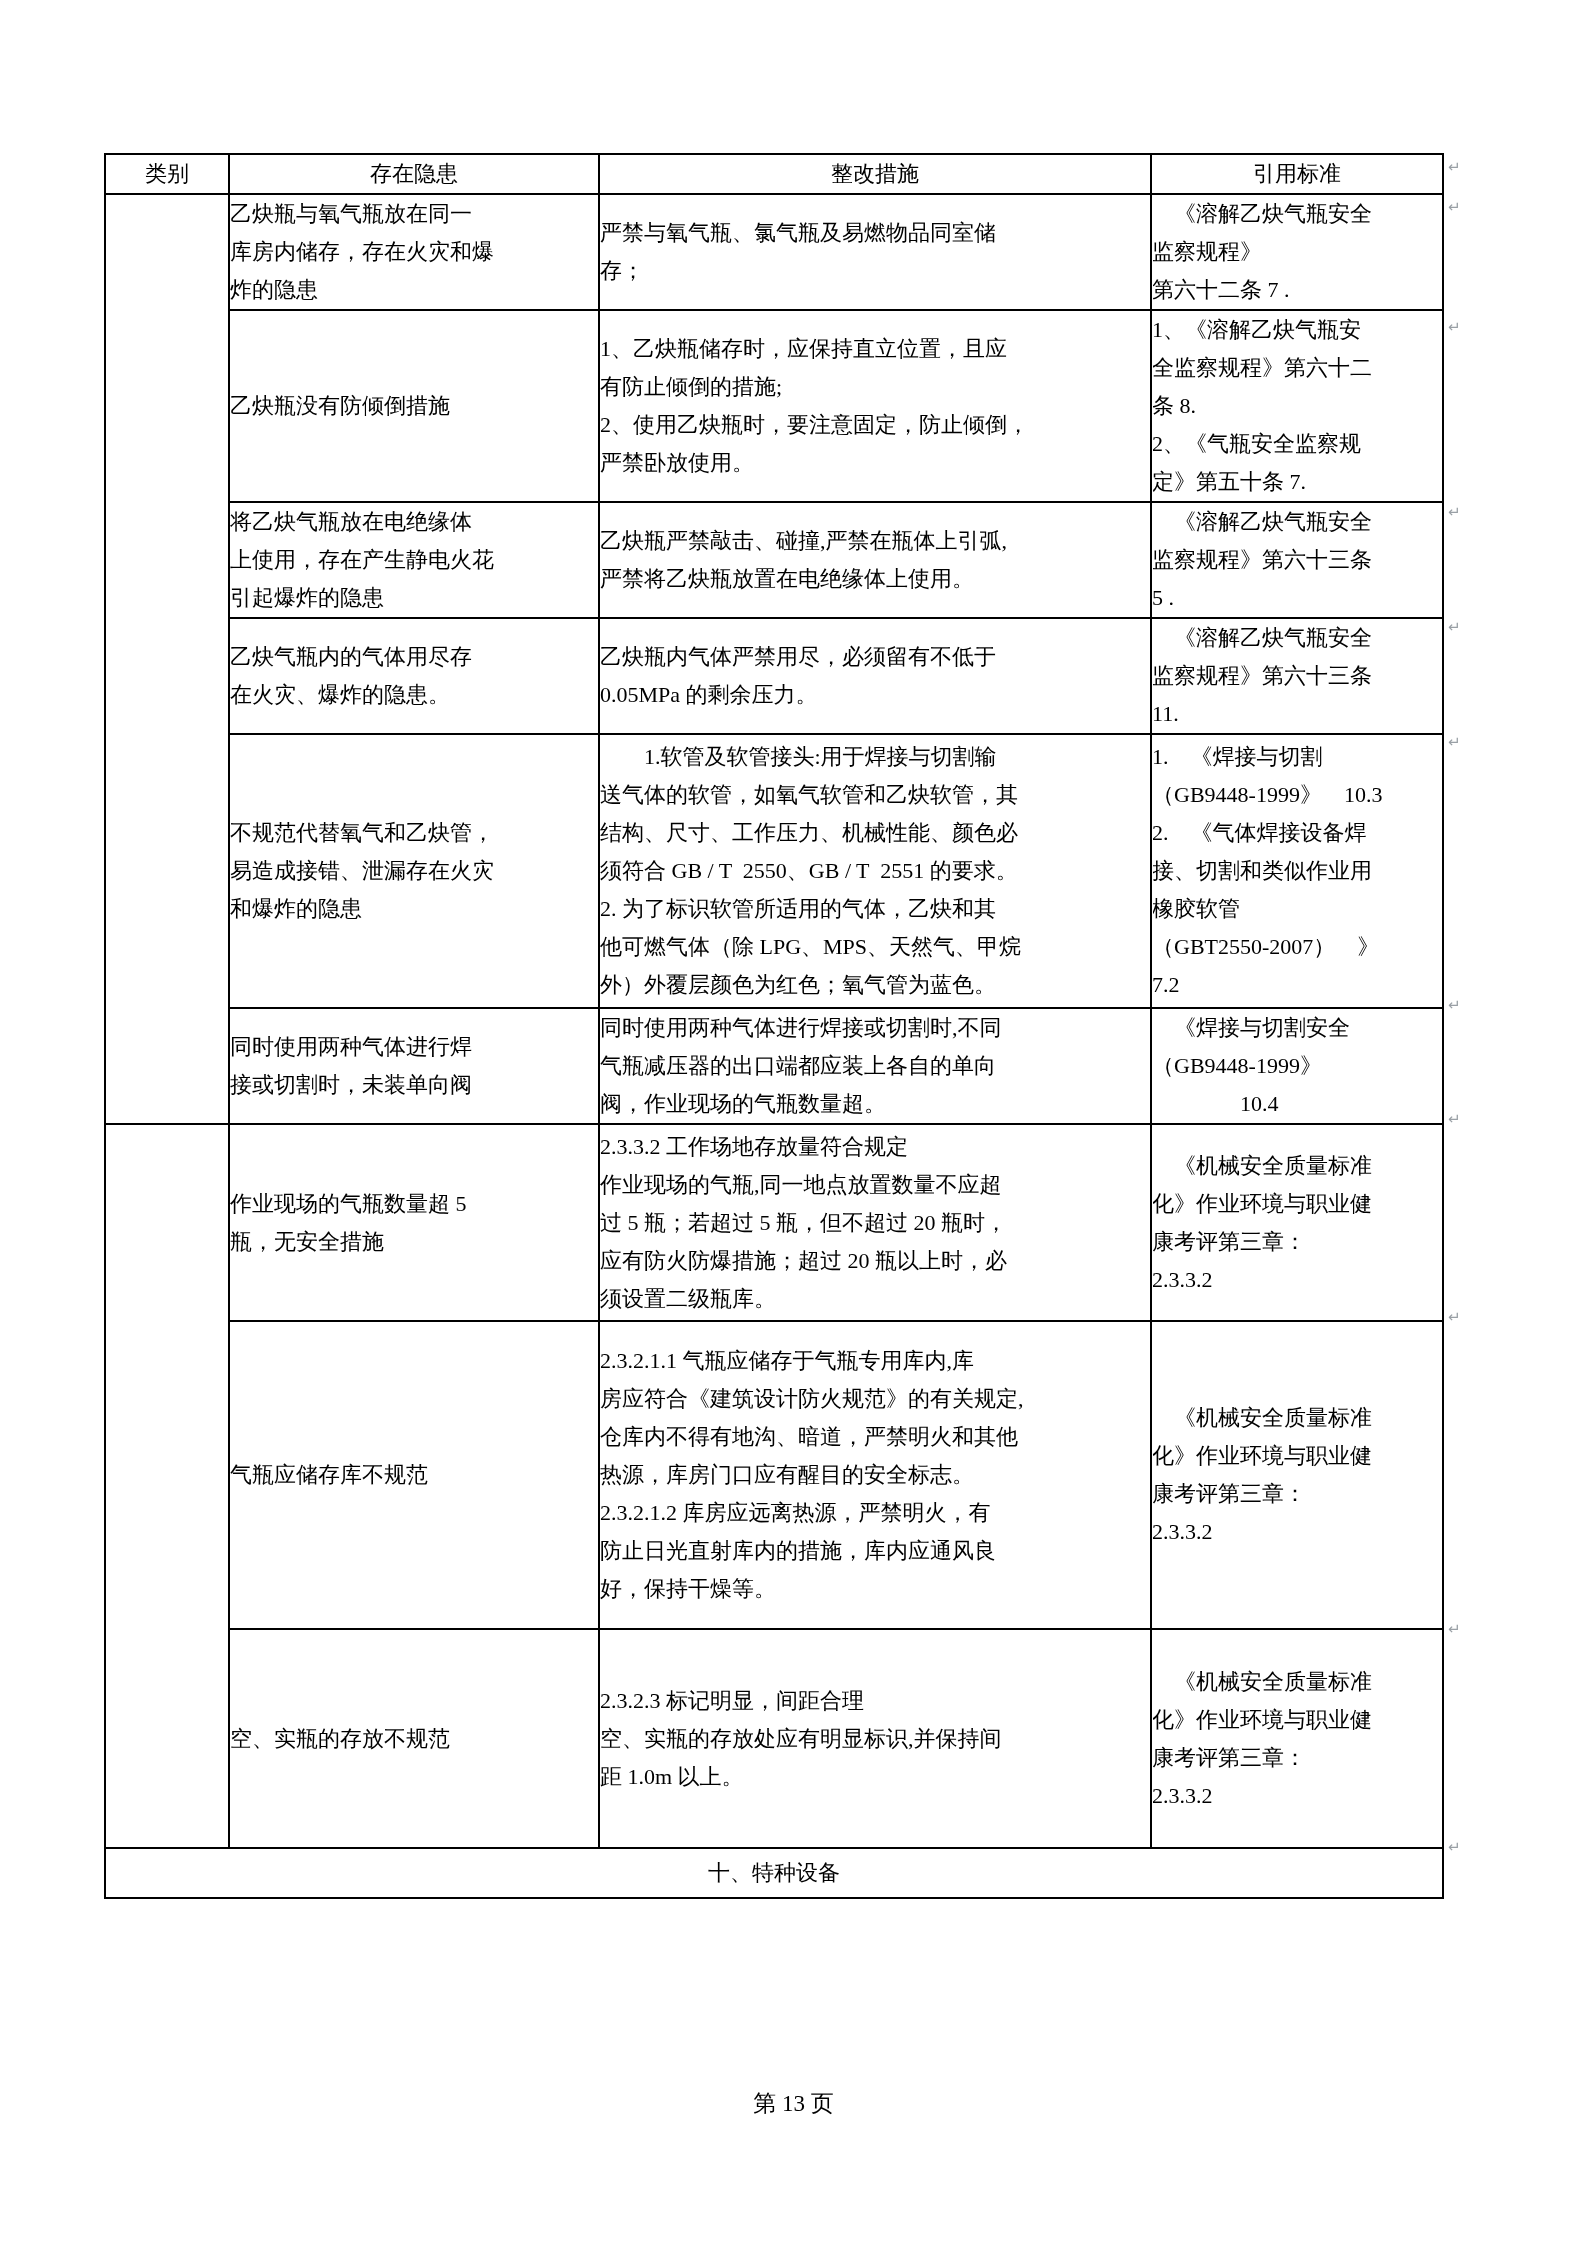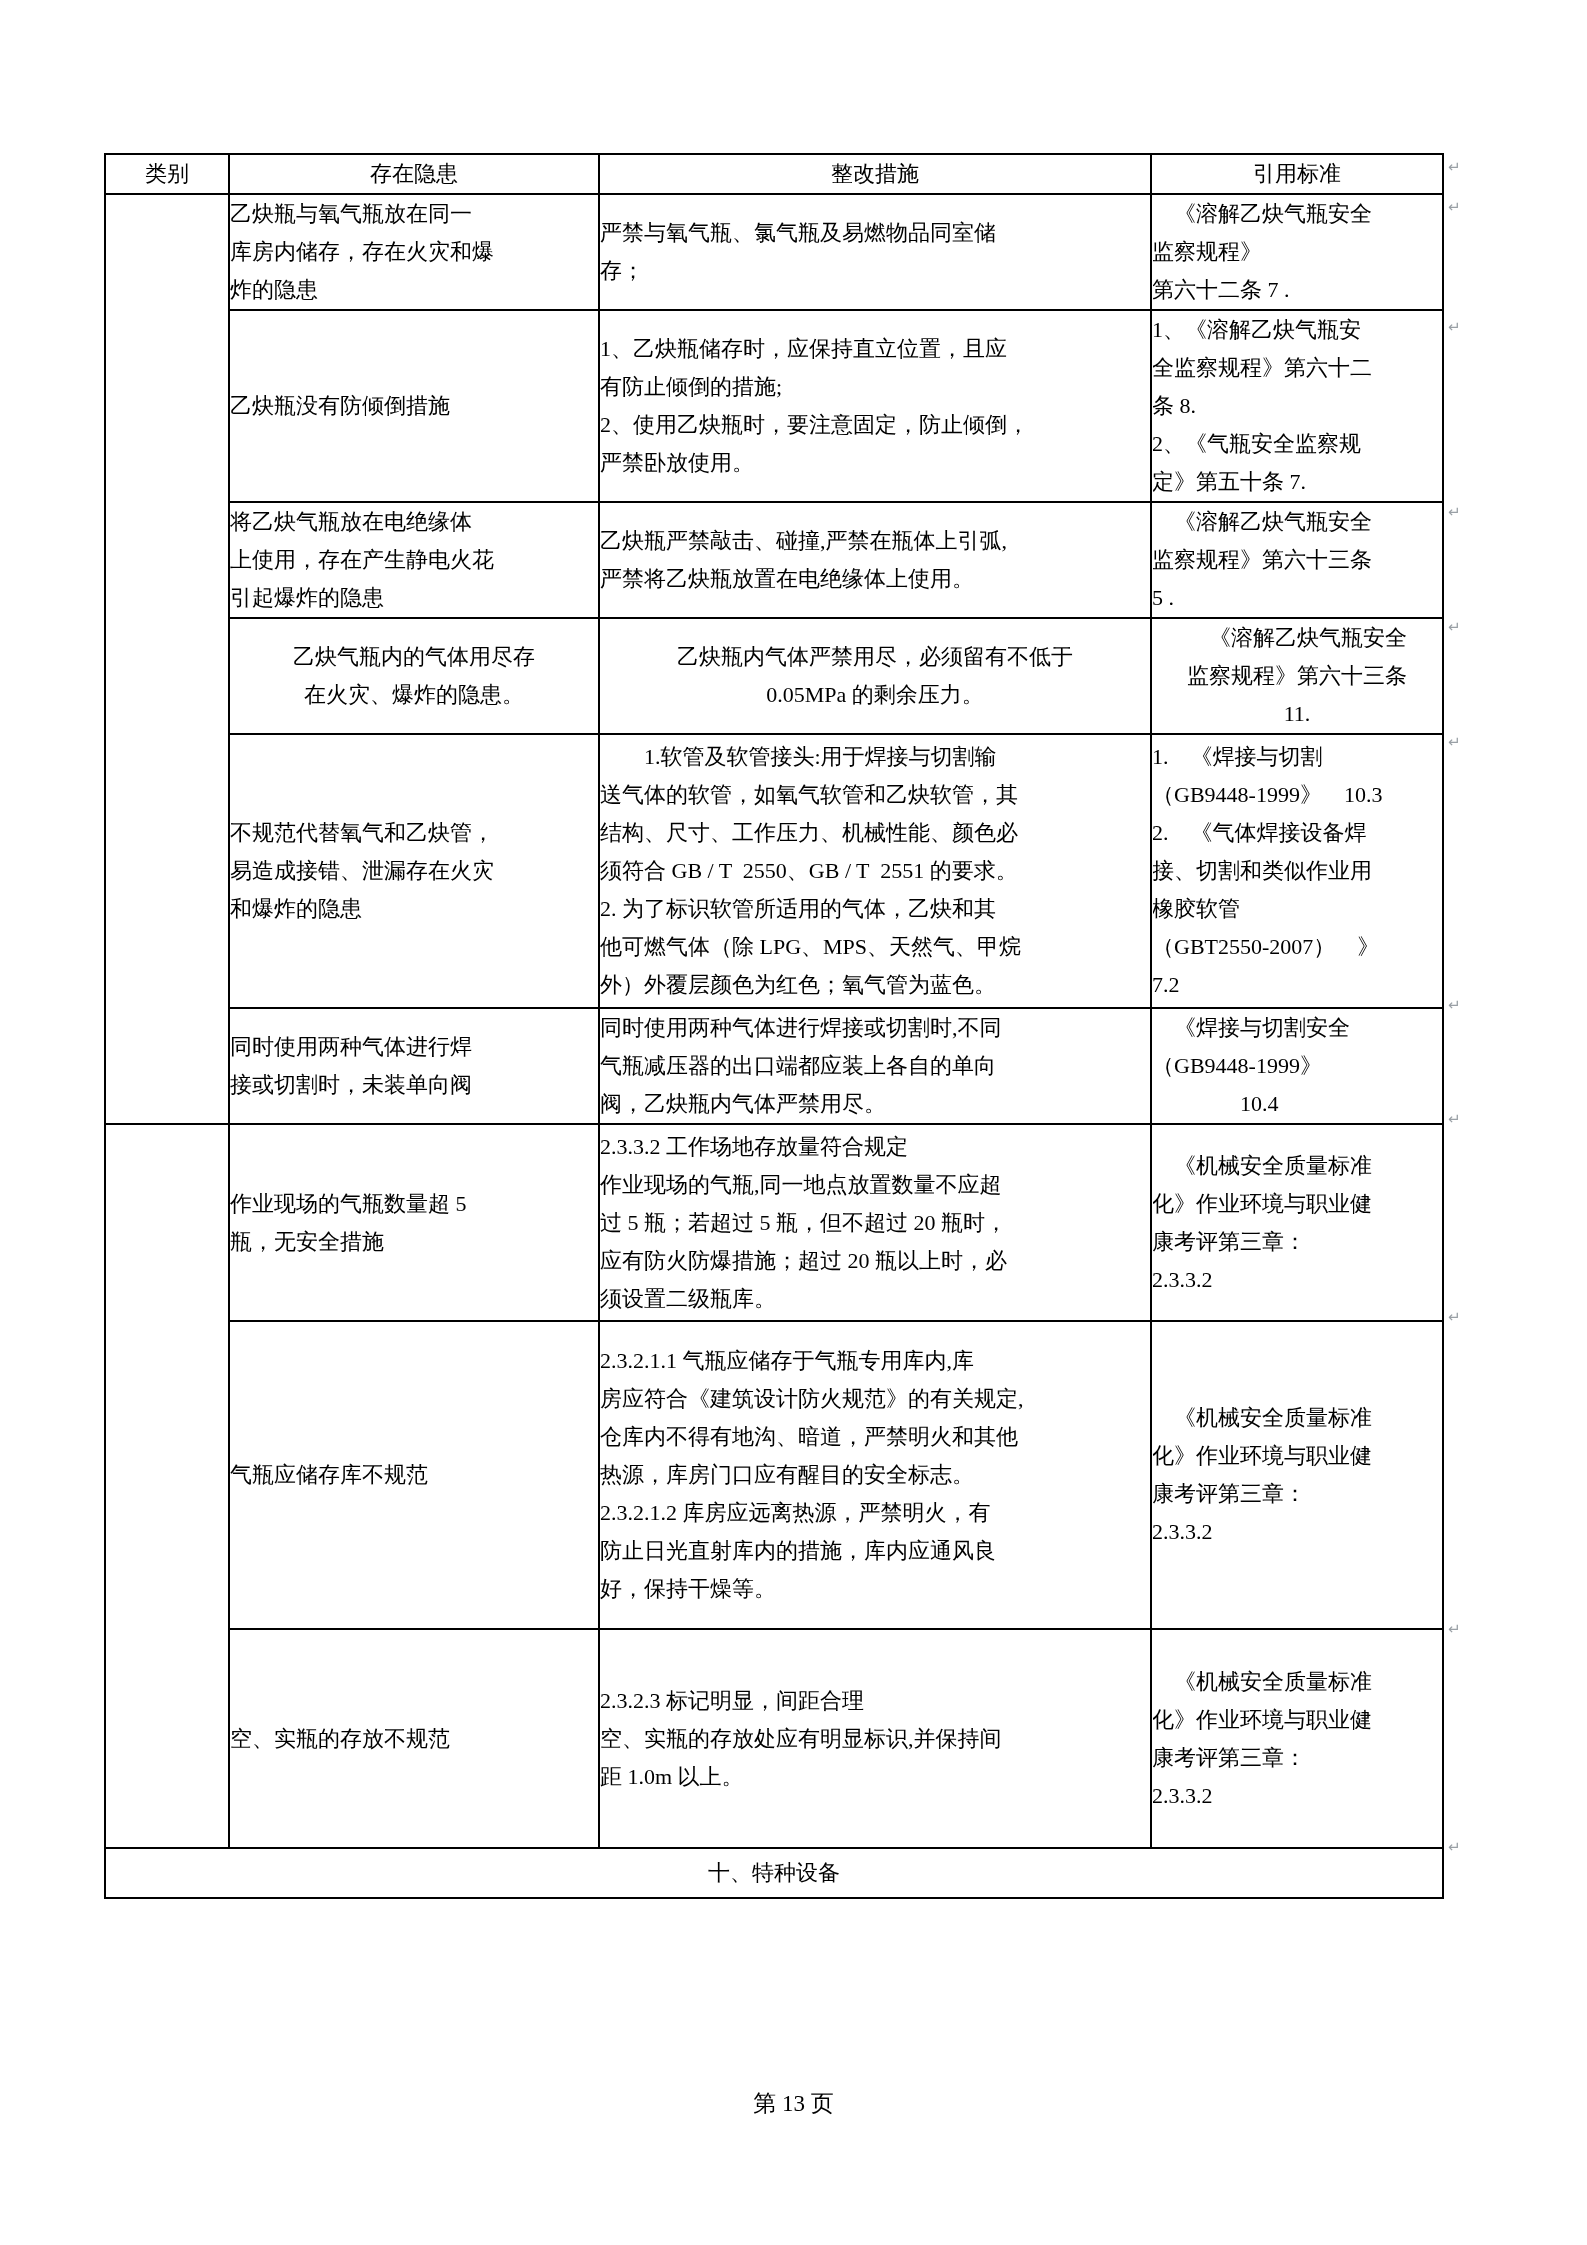--- a/index.html
+++ b/index.html
@@ -27,21 +27,21 @@
   }
   table.doc th { text-align: center; }
   td.hz { padding: 0 6px 0 14px; }
   td.ms { padding: 0 4px 0 10px; }
   td.st { padding: 0 4px 0 6px; border-radius: 12px; }
   td.section { text-align: center; }
   tr.h-head { height: 36px; }
   tr.r1 { height: 114px; }
   tr.r2 { height: 189px; }
   tr.r3 { height: 114px; }
-  tr.r4 { height: 107px; text-align: center; }
+  tr.r4 { height: 107px; }
   tr.r5 { height: 274px; }
   tr.r6 { height: 111px; }
   tr.r7 { height: 197px; }
   tr.r8 { height: 308px; }
   tr.r9 { height: 219px; }
   tr.r10 { height: 50px; }
   .pmark {
     position: absolute; left: 1448px;
     color: #9aa0a6; font-size: 15px; line-height: 15px;
     font-family: "DejaVu Sans", sans-serif;
@@ -130,21 +130,21 @@
 接、切割和类似作业用
 橡胶软管
 （GBT2550-2007）　》
 7.2</td>
     </tr>
     <tr class="r6">
       <td class="hz">同时使用两种气体进行焊
 接或切割时，未装单向阀</td>
       <td class="ms">同时使用两种气体进行焊接或切割时,不同
 气瓶减压器的出口端都应装上各自的单向
-阀，乙炔瓶内气体严禁用尽。</td>
+阀，作业现场的气瓶数量超。</td>
       <td class="st">　《焊接与切割安全
 （GB9448-1999》
 　　　　10.4</td>
     </tr>
     <tr class="r7">
       <td class="cat" rowspan="3"></td>
       <td class="hz">作业现场的气瓶数量超 5
 瓶，无安全措施</td>
       <td class="ms">2.3.3.2 工作场地存放量符合规定
 作业现场的气瓶,同一地点放置数量不应超

